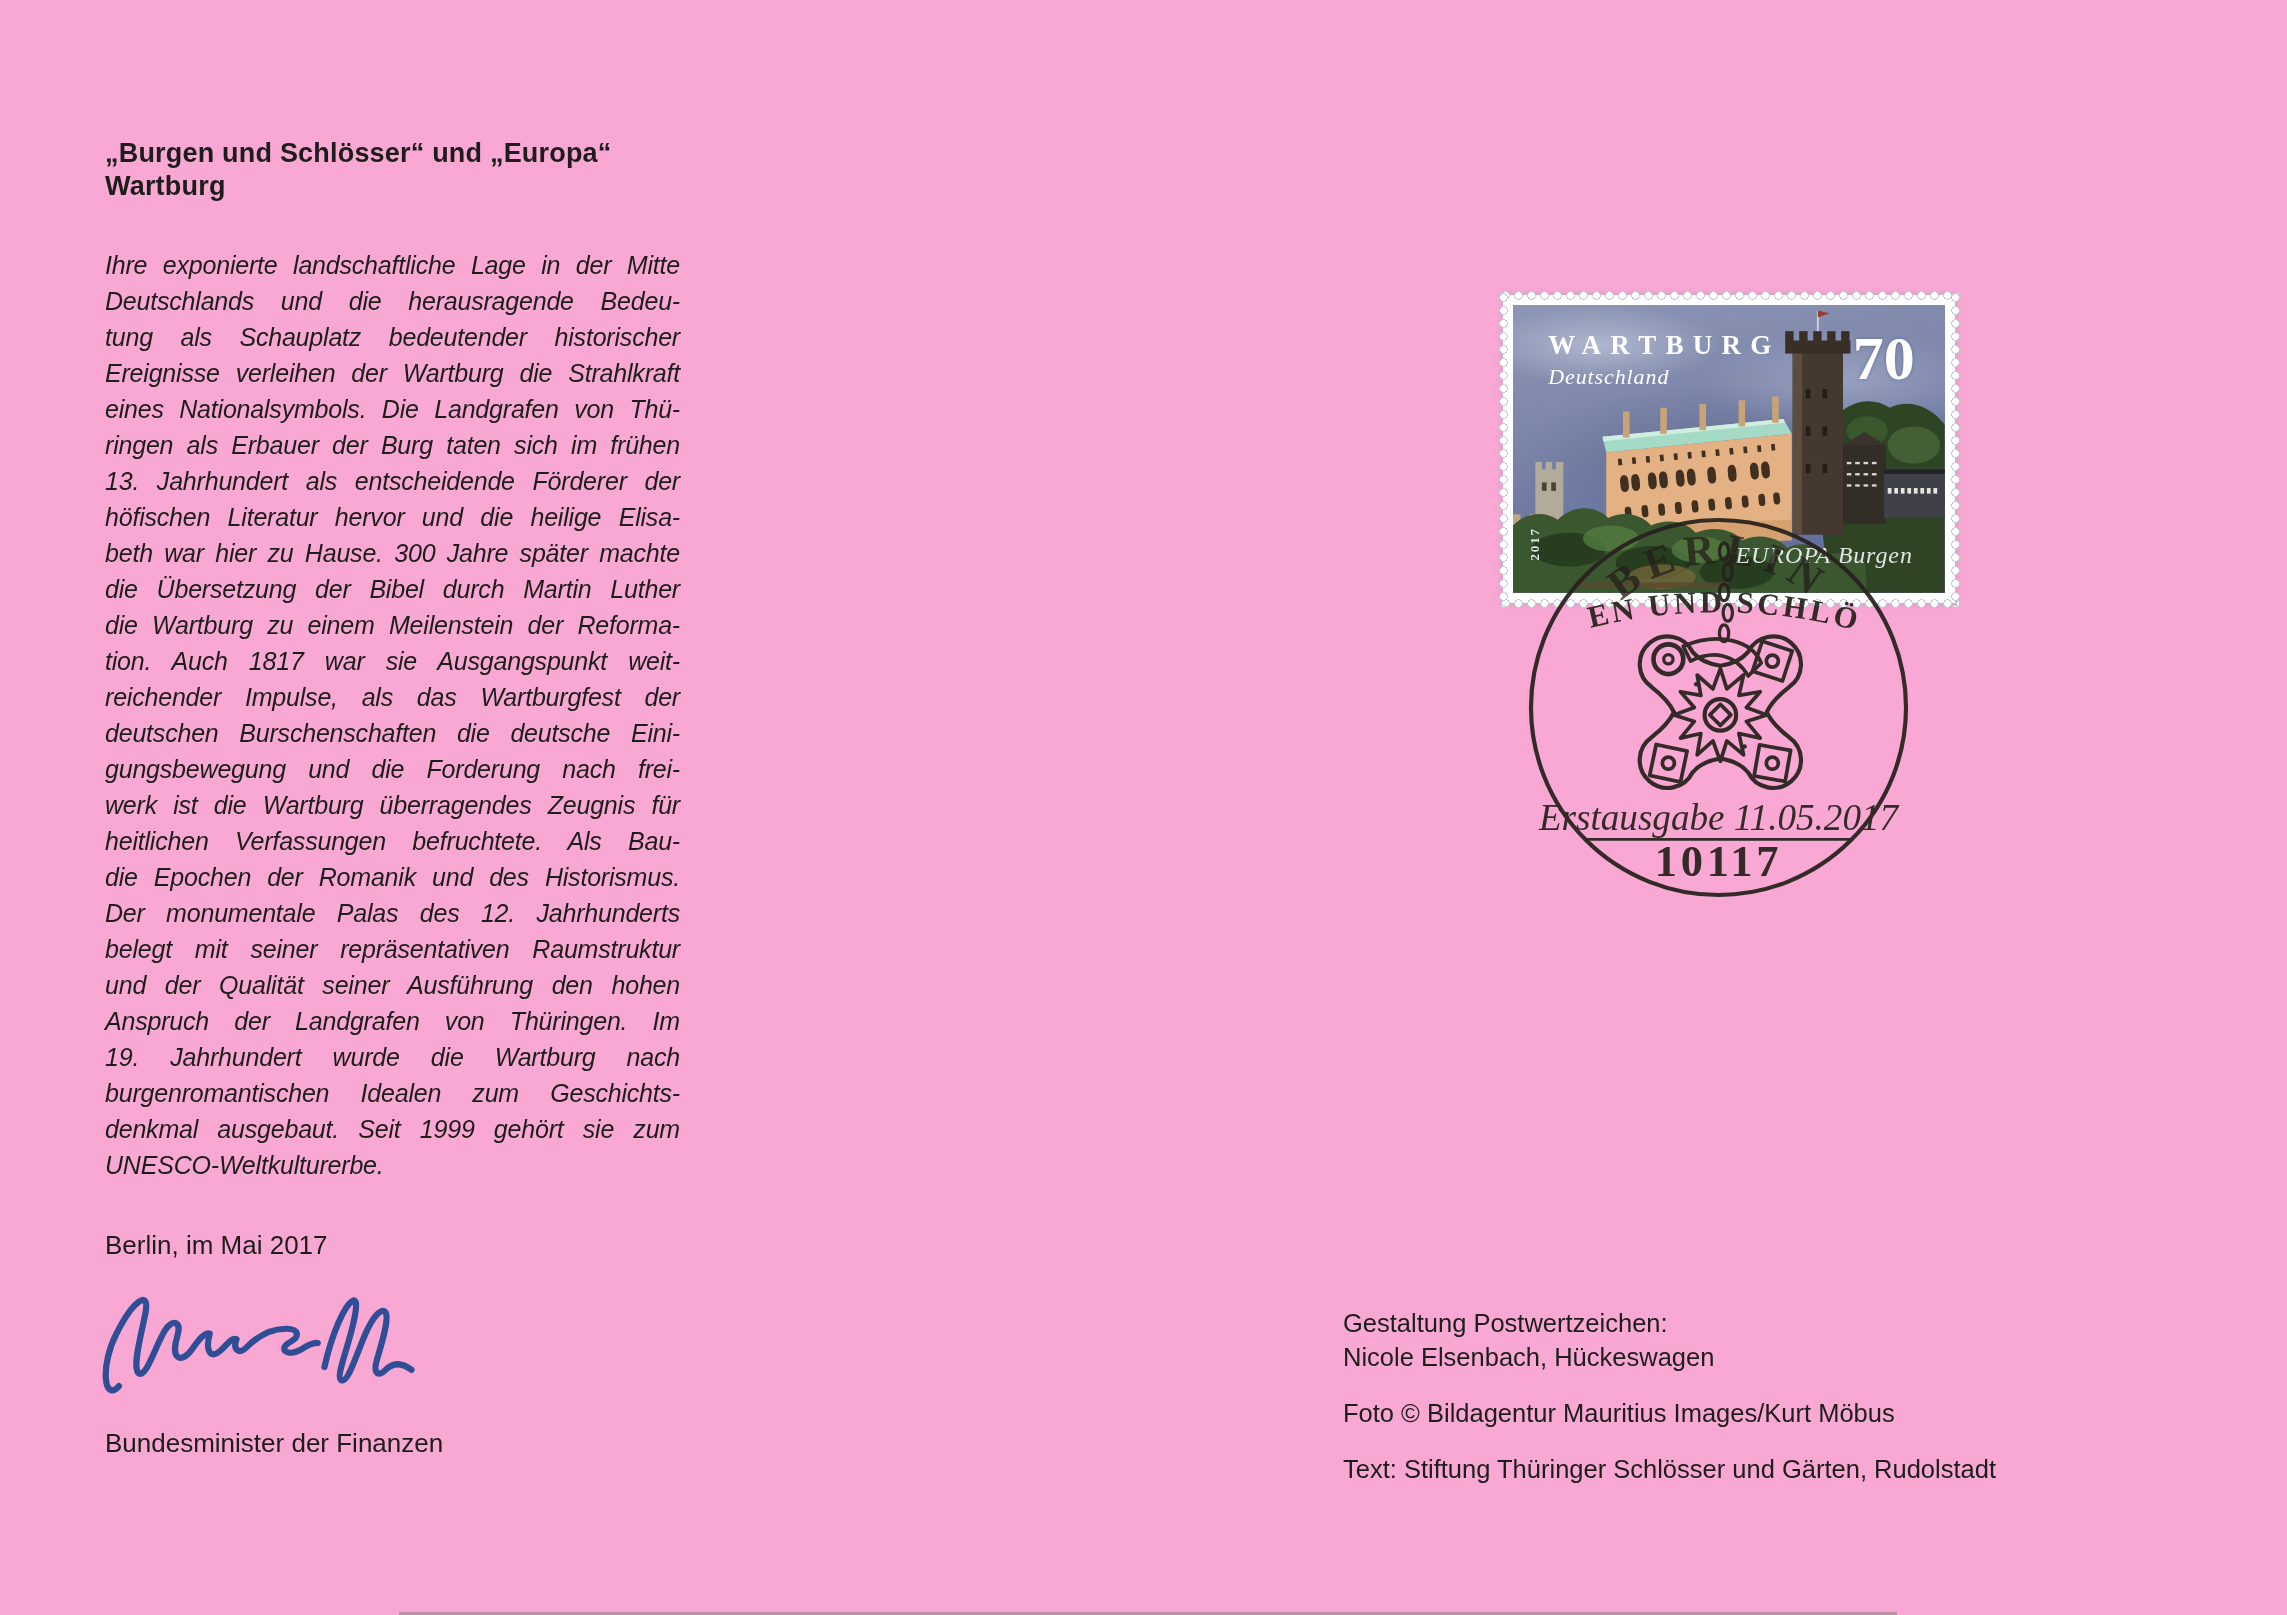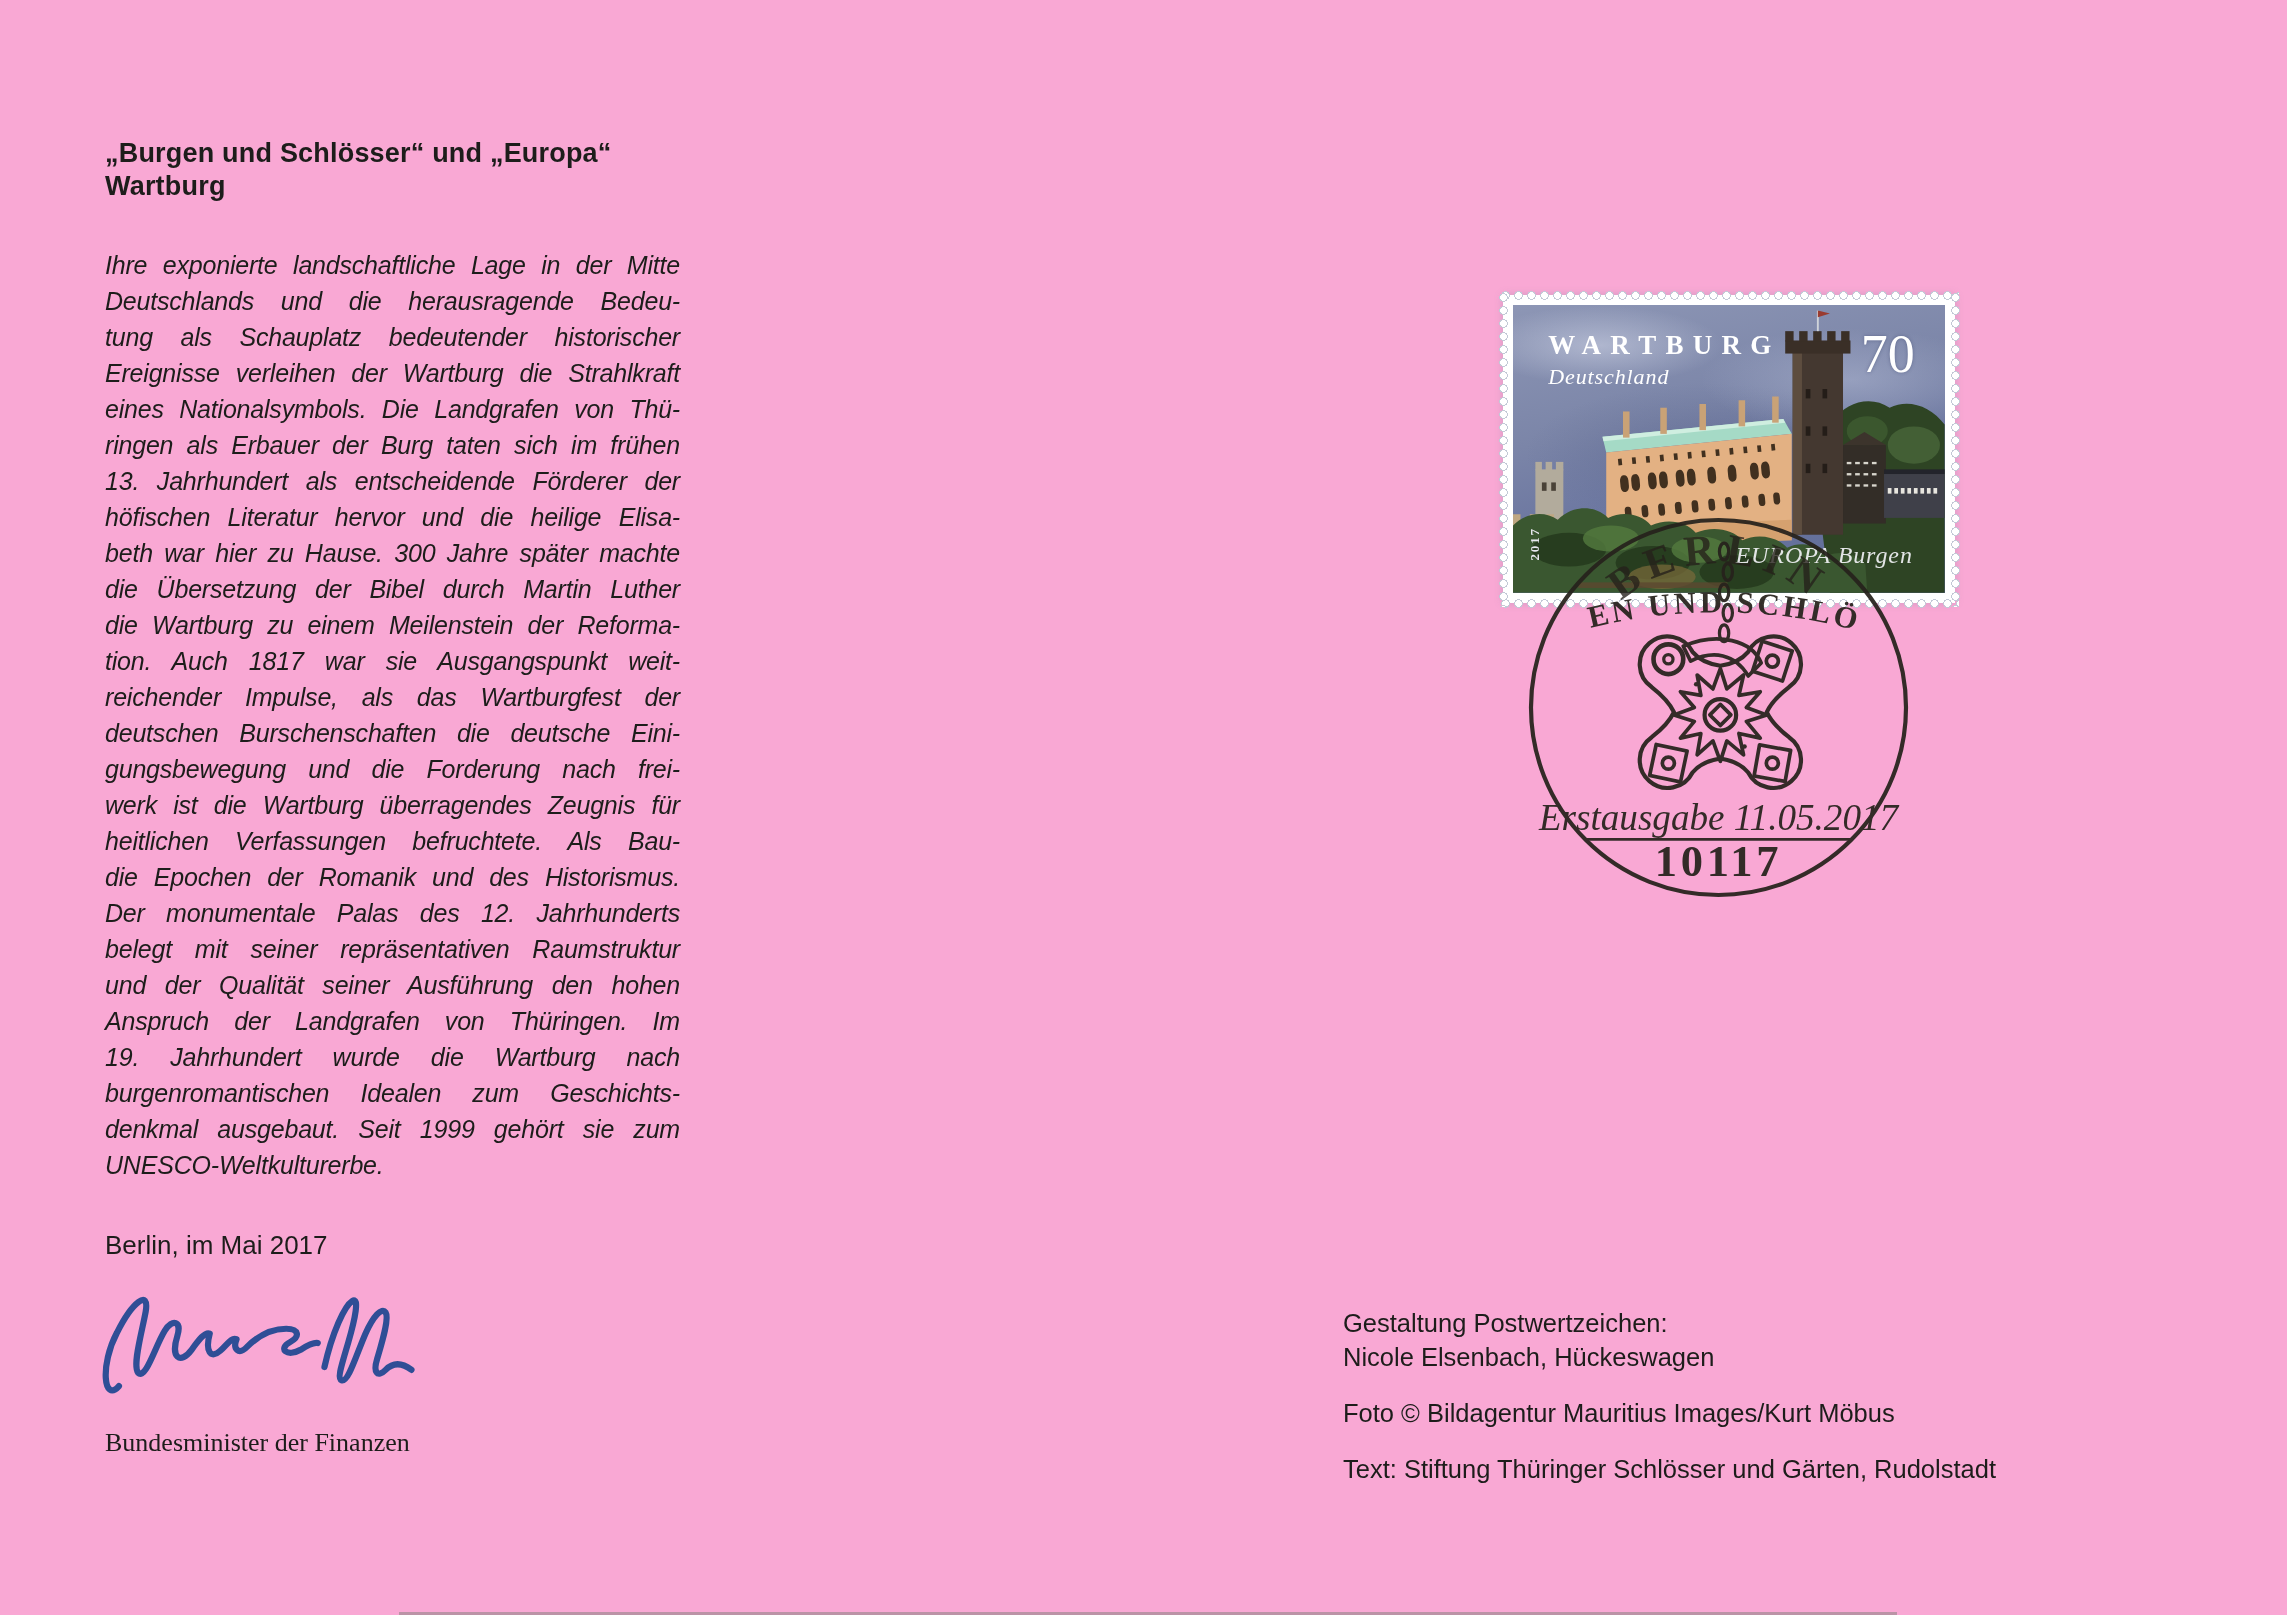--- a/index.html
+++ b/index.html
@@ -11,42 +11,42 @@
   
   .title{position:absolute; left:105px; top:137px; width:594px;
     font-size:27px; font-weight:bold; line-height:33px; letter-spacing:0.2px;}
   .body-text{position:absolute; left:105px; top:247px; width:575px;
     font-size:25px; line-height:36px; letter-spacing:-0.2px;}
   .bodyline{white-space:nowrap; overflow:visible;
     text-align:justify; text-align-last:justify;font-style:italic;}
   .bodyline.last{text-align-last:left;}
   .dateline{position:absolute; left:105px; top:1230px; font-size:26px;}
   .signature{position:absolute; left:96px; top:1273px; width:325px; height:144px;}
-  .signer{position:absolute; left:105px; top:1428px; font-size:26px;font-family:Liberation Serif, serif;}
+  .signer{position:absolute; left:105px; top:1428px; font-size:26px;}
   
   .stamp{position:absolute; left:1503px; top:295px; width:452px; height:308px;
     background:#ffffff; box-shadow:0 0 8.3px rgba(110,120,155,.28);}
   .perf{position:absolute;
     background-image:radial-gradient(circle at 6.5px 6.5px, #ffffff 0 3.2px, #c3c9d6 3.2px 4.3px, rgba(0,0,0,0) 4.3px);
     background-size:13px 13px;}
   .perf.t{top:-6.5px; left:-3.7px; right:-3.7px; height:13px;}
   .perf.b{bottom:-6.5px; left:-3.7px; right:-3.7px; height:13px;}
   .perf.l{left:-6.5px; top:-3.7px; bottom:-3.7px; width:13px;}
   .perf.r{right:-6.5px; top:-3.7px; bottom:-3.7px; width:13px;}
   .stamp-art{position:absolute; inset:10.2px; overflow:hidden;
     background-image:
       radial-gradient(ellipse 176px 56px at 20% 14%, rgba(210,215,232,.55), rgba(0,0,0,0) 70%),
       radial-gradient(ellipse 213px 74px at 78% 26%, rgba(178,186,212,.5), rgba(0,0,0,0) 70%),
       radial-gradient(ellipse 260px 102px at 45% 52%, rgba(84,94,134,.42), rgba(0,0,0,0) 70%),
       linear-gradient(168deg, #8d96b5 0%, #7b85a8 38%, #6b76a0 62%, #5d6a96 100%);}
   .castle-svg{position:absolute; left:0; top:0; width:100%; height:100%;}
   .stamp-text{position:absolute; color:#fff; font-family:"Liberation Serif", serif;}
   .stamp-name{left:35px; top:25px; font-size:27px; font-weight:600; letter-spacing:9.3px;}
   .stamp-country{left:35px; top:59px; font-size:22px; font-style:italic; letter-spacing:0.9px;}
-  .stamp-value{right:30px; top:22px; font-size:54px; font-weight:400; line-height:1;
+  .stamp-value{right:30px; top:22px; font-size:62px; font-weight:700; line-height:1;
     text-shadow:0 0 3.7px rgba(40,50,90,.4);}
   .stamp-year{left:14px; bottom:32px; font-size:13px; letter-spacing:1.9px;
     writing-mode:vertical-rl; transform:rotate(180deg); color:#e8e8ef; font-weight:600;}
   .stamp-series{right:32px; bottom:24px; font-size:24px; font-style:italic;
     color:rgba(242,242,246,.92); letter-spacing:0.9px;}
   
   .postmark{position:absolute; left:1505px; top:494px; width:427px; height:427px; opacity:.93;}
   
   .credits{position:absolute; left:1343px; top:1306px; width:742px;
     text-align:left; font-size:25.5px; line-height:34px;}

